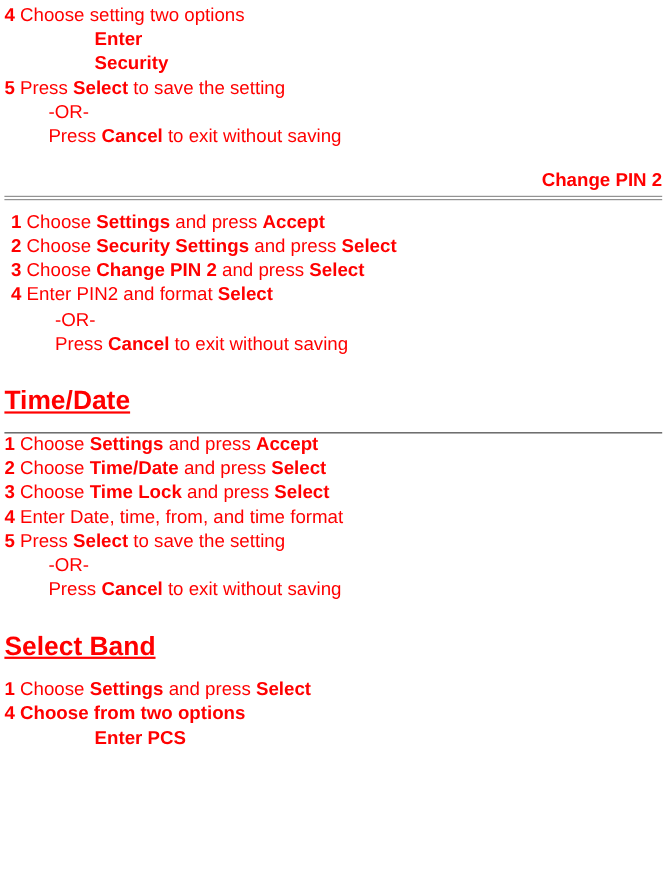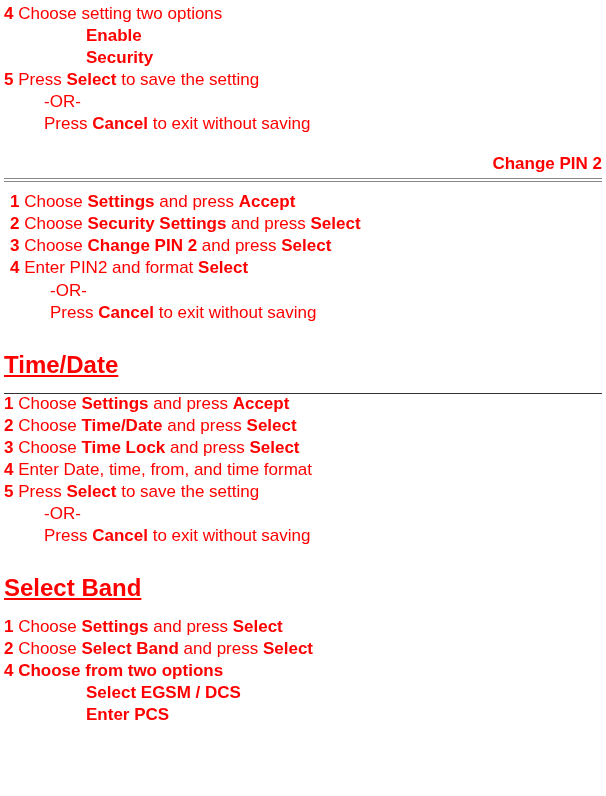--- a/index.html
+++ b/index.html
@@ -51,21 +51,21 @@
       padding-left: 6px;
     }
   </style>
 </head>
 <body>
 
 <div>
   <div class="block">
     <span class="bold">4 </span><span>Choose setting two options</span>
   </div>
-  <div class="block indent1 bold">Enable</div>
+  <div class="block indent1 bold">Enter</div>
   <div class="block indent1 bold">Security</div>
   <div class="block">
     <span class="bold">5 </span><span>Press </span><span class="bold">Select</span><span> to save the setting</span>
   </div>
   <div class="block indent2">-OR-</div>
   <div class="block indent2">
     <span>Press </span><span class="bold">Cancel</span><span> to exit without saving</span>
   </div>
 </div>
 
@@ -118,19 +118,15 @@
     <span>Press </span><span class="bold">Cancel</span><span> to exit without saving</span>
   </div>
 </div>
 
 <div class="section-title">Select Band</div>
 
 <div>
   <div class="block">
     <span class="bold">1 </span><span>Choose </span><span class="bold">Settings</span><span> and press </span><span class="bold">Select</span>
   </div>
-  <div class="block">
-    <span class="bold">2 </span><span>Choose </span><span class="bold">Select Band</span><span> and press </span><span class="bold">Select</span>
-  </div>
   <div class="block bold">4 Choose from two options</div>
-  <div class="block indent1 bold">Select EGSM / DCS</div>
   <div class="block indent1 bold">Enter PCS</div>
 </div>
 
 </body></html>

